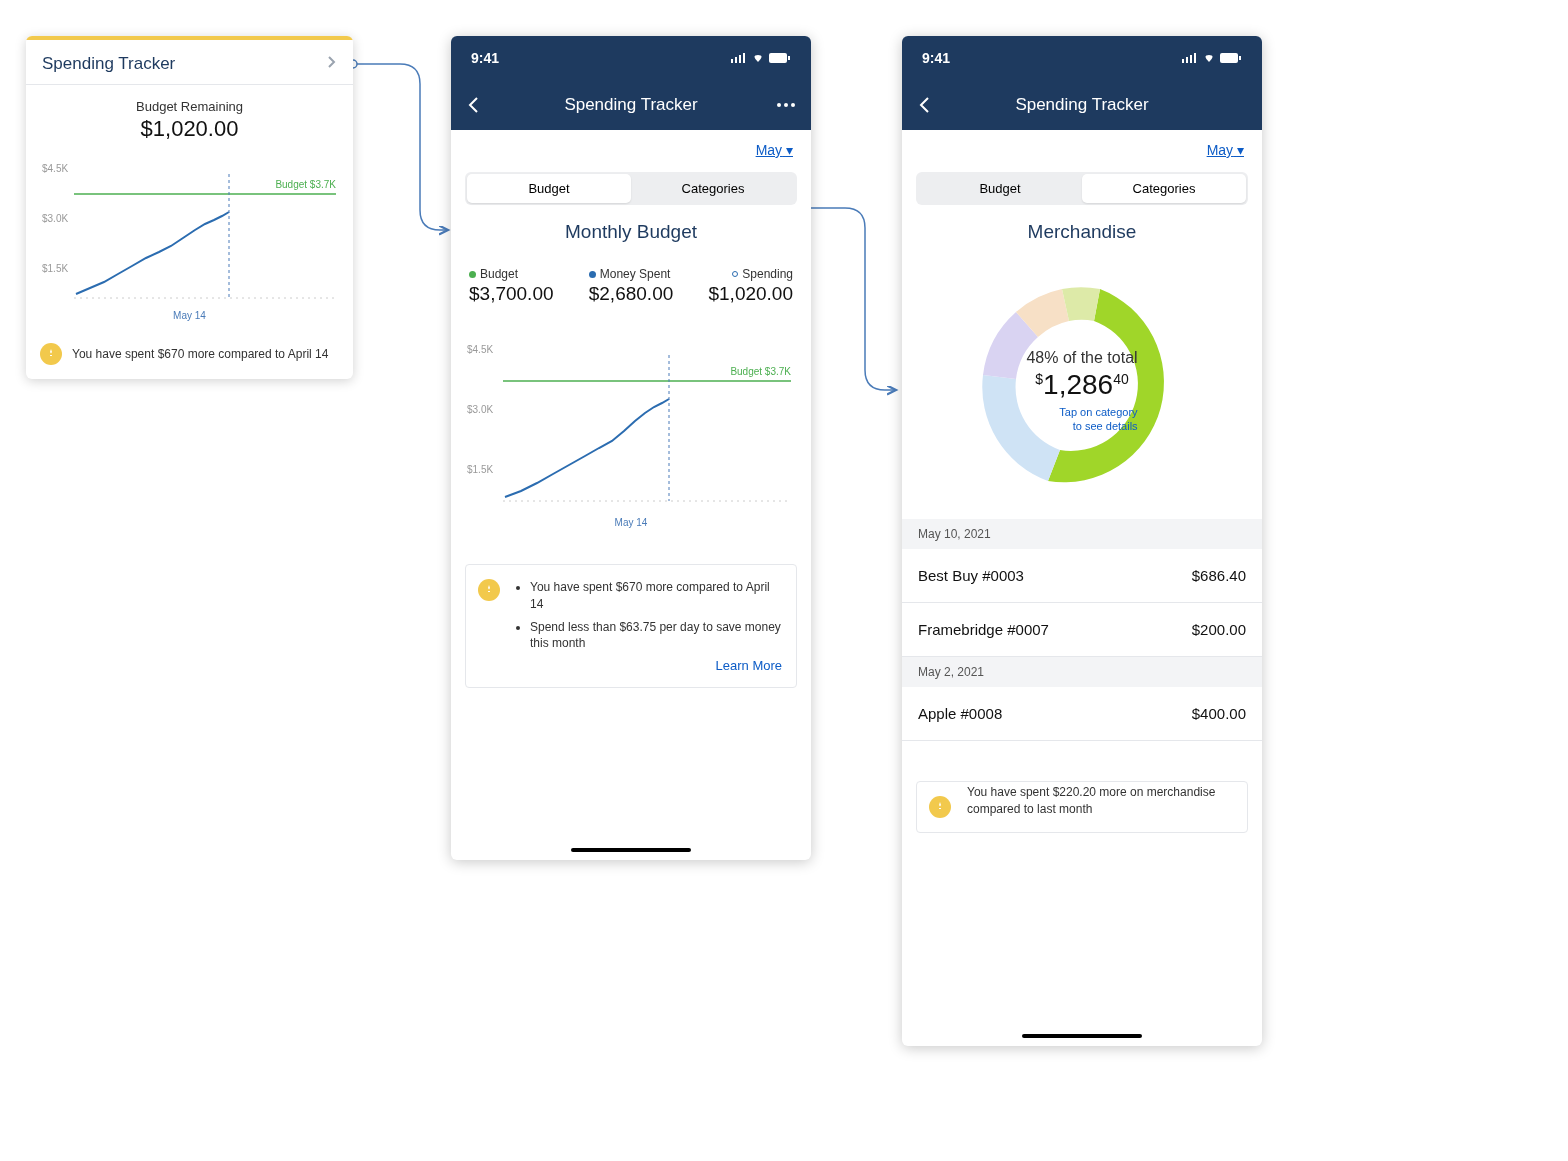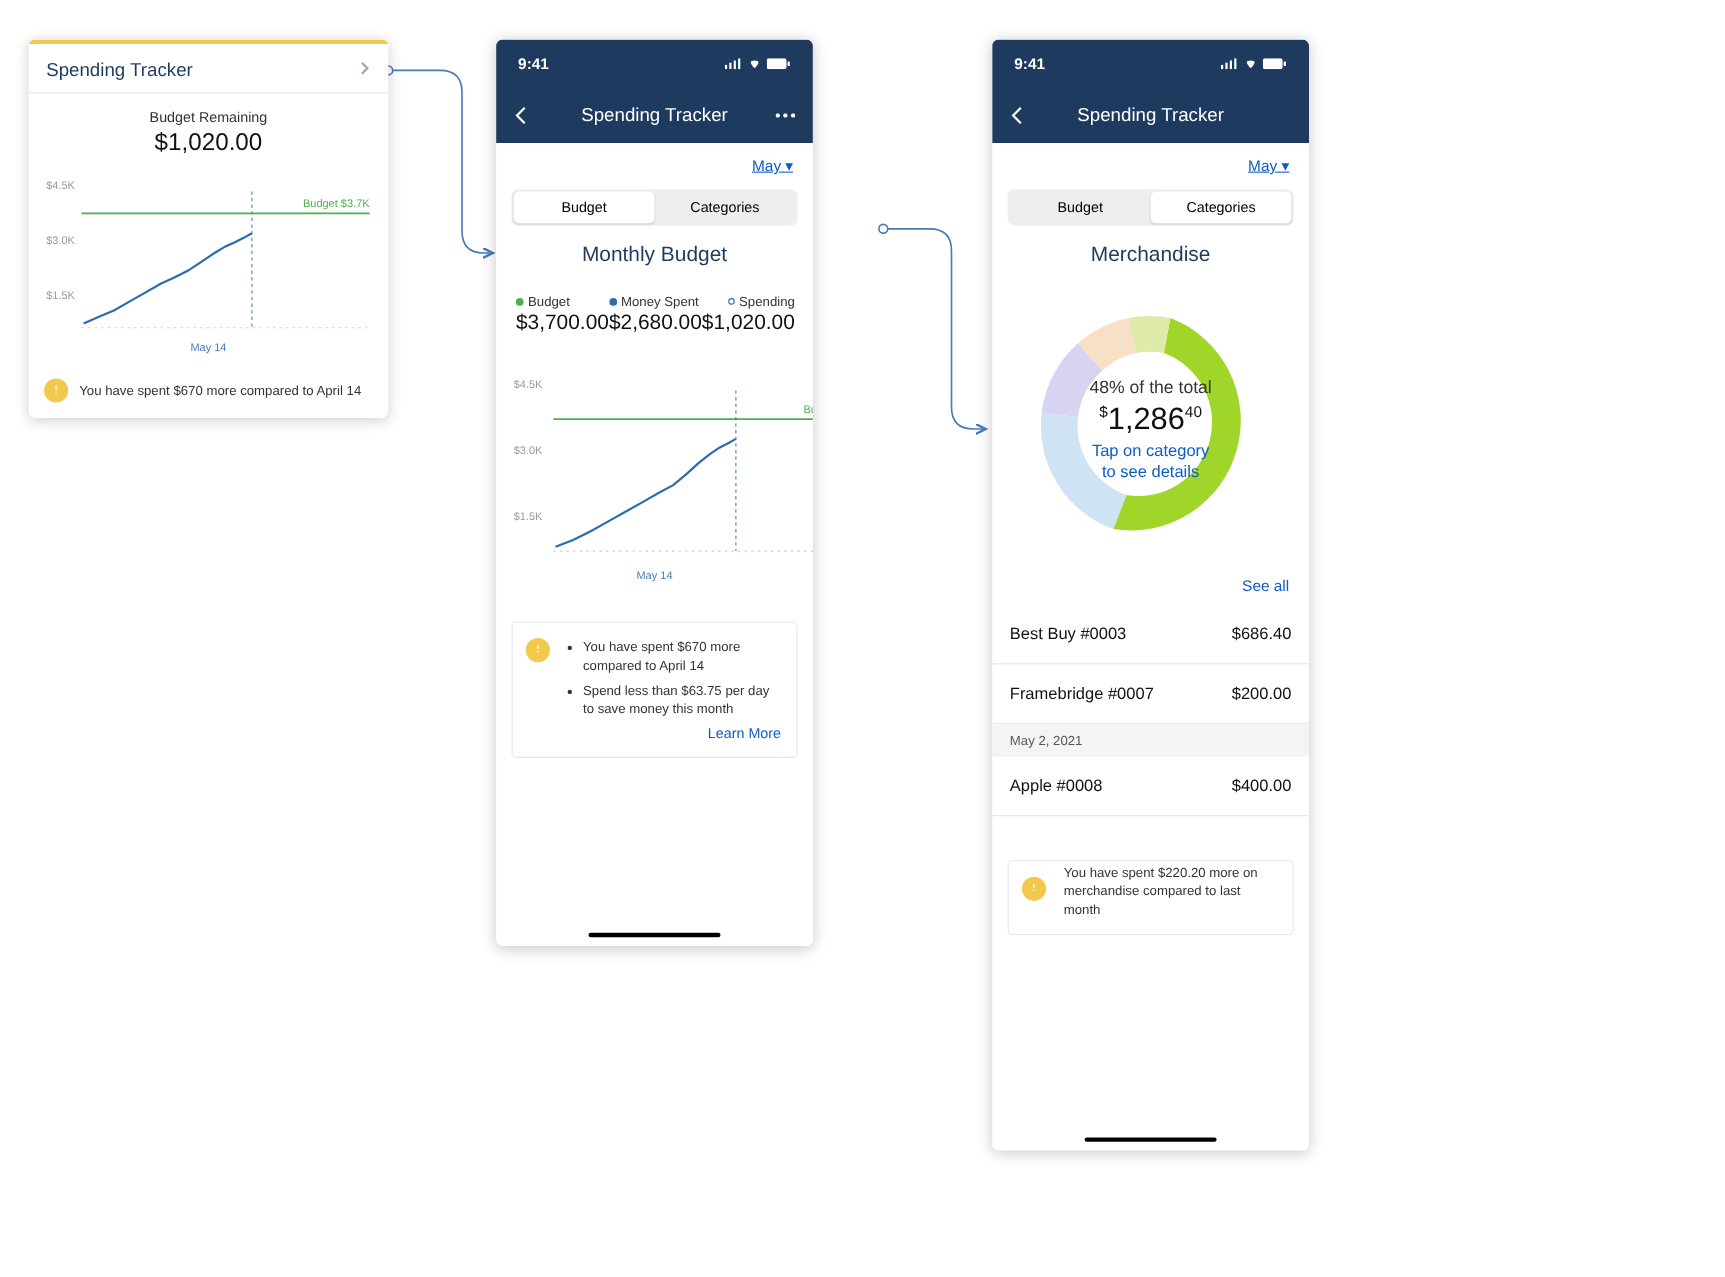--- a/index.html
+++ b/index.html
@@ -47,21 +47,21 @@
   background: #f2c94c;
   display: flex; align-items: center; justify-content: center;
   flex-shrink: 0;
 }
 .tip-icon svg { width: 12px; height: 12px; }
 .tip-text { font-size: 12px; color: #333; }
 
 
 .phone {
   position: absolute;
-  width: 288px;
+  width: 360px;
   background: #fff;
   border-radius: 6px;
   box-shadow: 0 2px 14px rgba(0,0,0,0.22);
   overflow: hidden;
 }
 .phone2 { left: 451px; top: 36px; height: 824px; }
 .phone3 { left: 902px; top: 36px; height: 1010px; }
 
 .status-bar {
   background: #1e3a5f;
@@ -154,21 +154,21 @@
 
 
 .donut-wrap { text-align: center; padding: 0 18px 8px; position: relative; }
 .donut-center {
   position: absolute; left: 50%; top: 50%; transform: translate(-50%, -52%);
   text-align: center;
 }
 .donut-pct { font-size: 16px; color: #333; margin-bottom: 2px; }
 .donut-amt { font-size: 28px; color: #111; }
 .donut-amt sup { font-size: 14px; vertical-align: super; }
-.donut-hint { font-size: 15px; color: #0d5cc6; margin-top: 4px; line-height: 1.3; }
+.donut-hint { font-size: 11px; color: #0d5cc6; margin-top: 4px; line-height: 1.3; text-align: right; }
 .see-all { text-align: right; padding: 4px 18px 10px; color: #0d5cc6; font-size: 14px; cursor: pointer; }
 
 .date-header {
   background: #f3f4f6;
   padding: 8px 16px;
   font-size: 12px;
   color: #555;
 }
 .tx-row {
   display: flex;
@@ -388,22 +388,22 @@
         <path d="M -66,-75 A 100,100 0 0,1 -20,-98 L -13,-66 A 67,67 0 0,0 -44,-50 Z" fill="#f7e0c6"></path>
         <path d="M -20,-98 A 100,100 0 0,1 18,-98 L 12,-66 A 67,67 0 0,0 -13,-66 Z" fill="#ddeaa8"></path>
       </g>
     </svg>
     <div class="donut-center">
       <div class="donut-pct">48% of the total</div>
       <div class="donut-amt"><sup>$</sup><span>1,286</span><sup>40</sup></div>
       <div class="donut-hint"><span>Tap on category</span><br><span>to see details</span></div>
     </div>
   </div>
-  <div class="see-all">See all</div>
-
+
+  <div class="date-header">May 10, 2021</div>
   <div class="tx-row">
     <span>Best Buy #0003</span>
     <span>$686.40</span>
   </div>
   <div class="tx-row">
     <span>Framebridge #0007</span>
     <span>$200.00</span>
   </div>
   <div class="date-header">May 2, 2021</div>
   <div class="tx-row">

